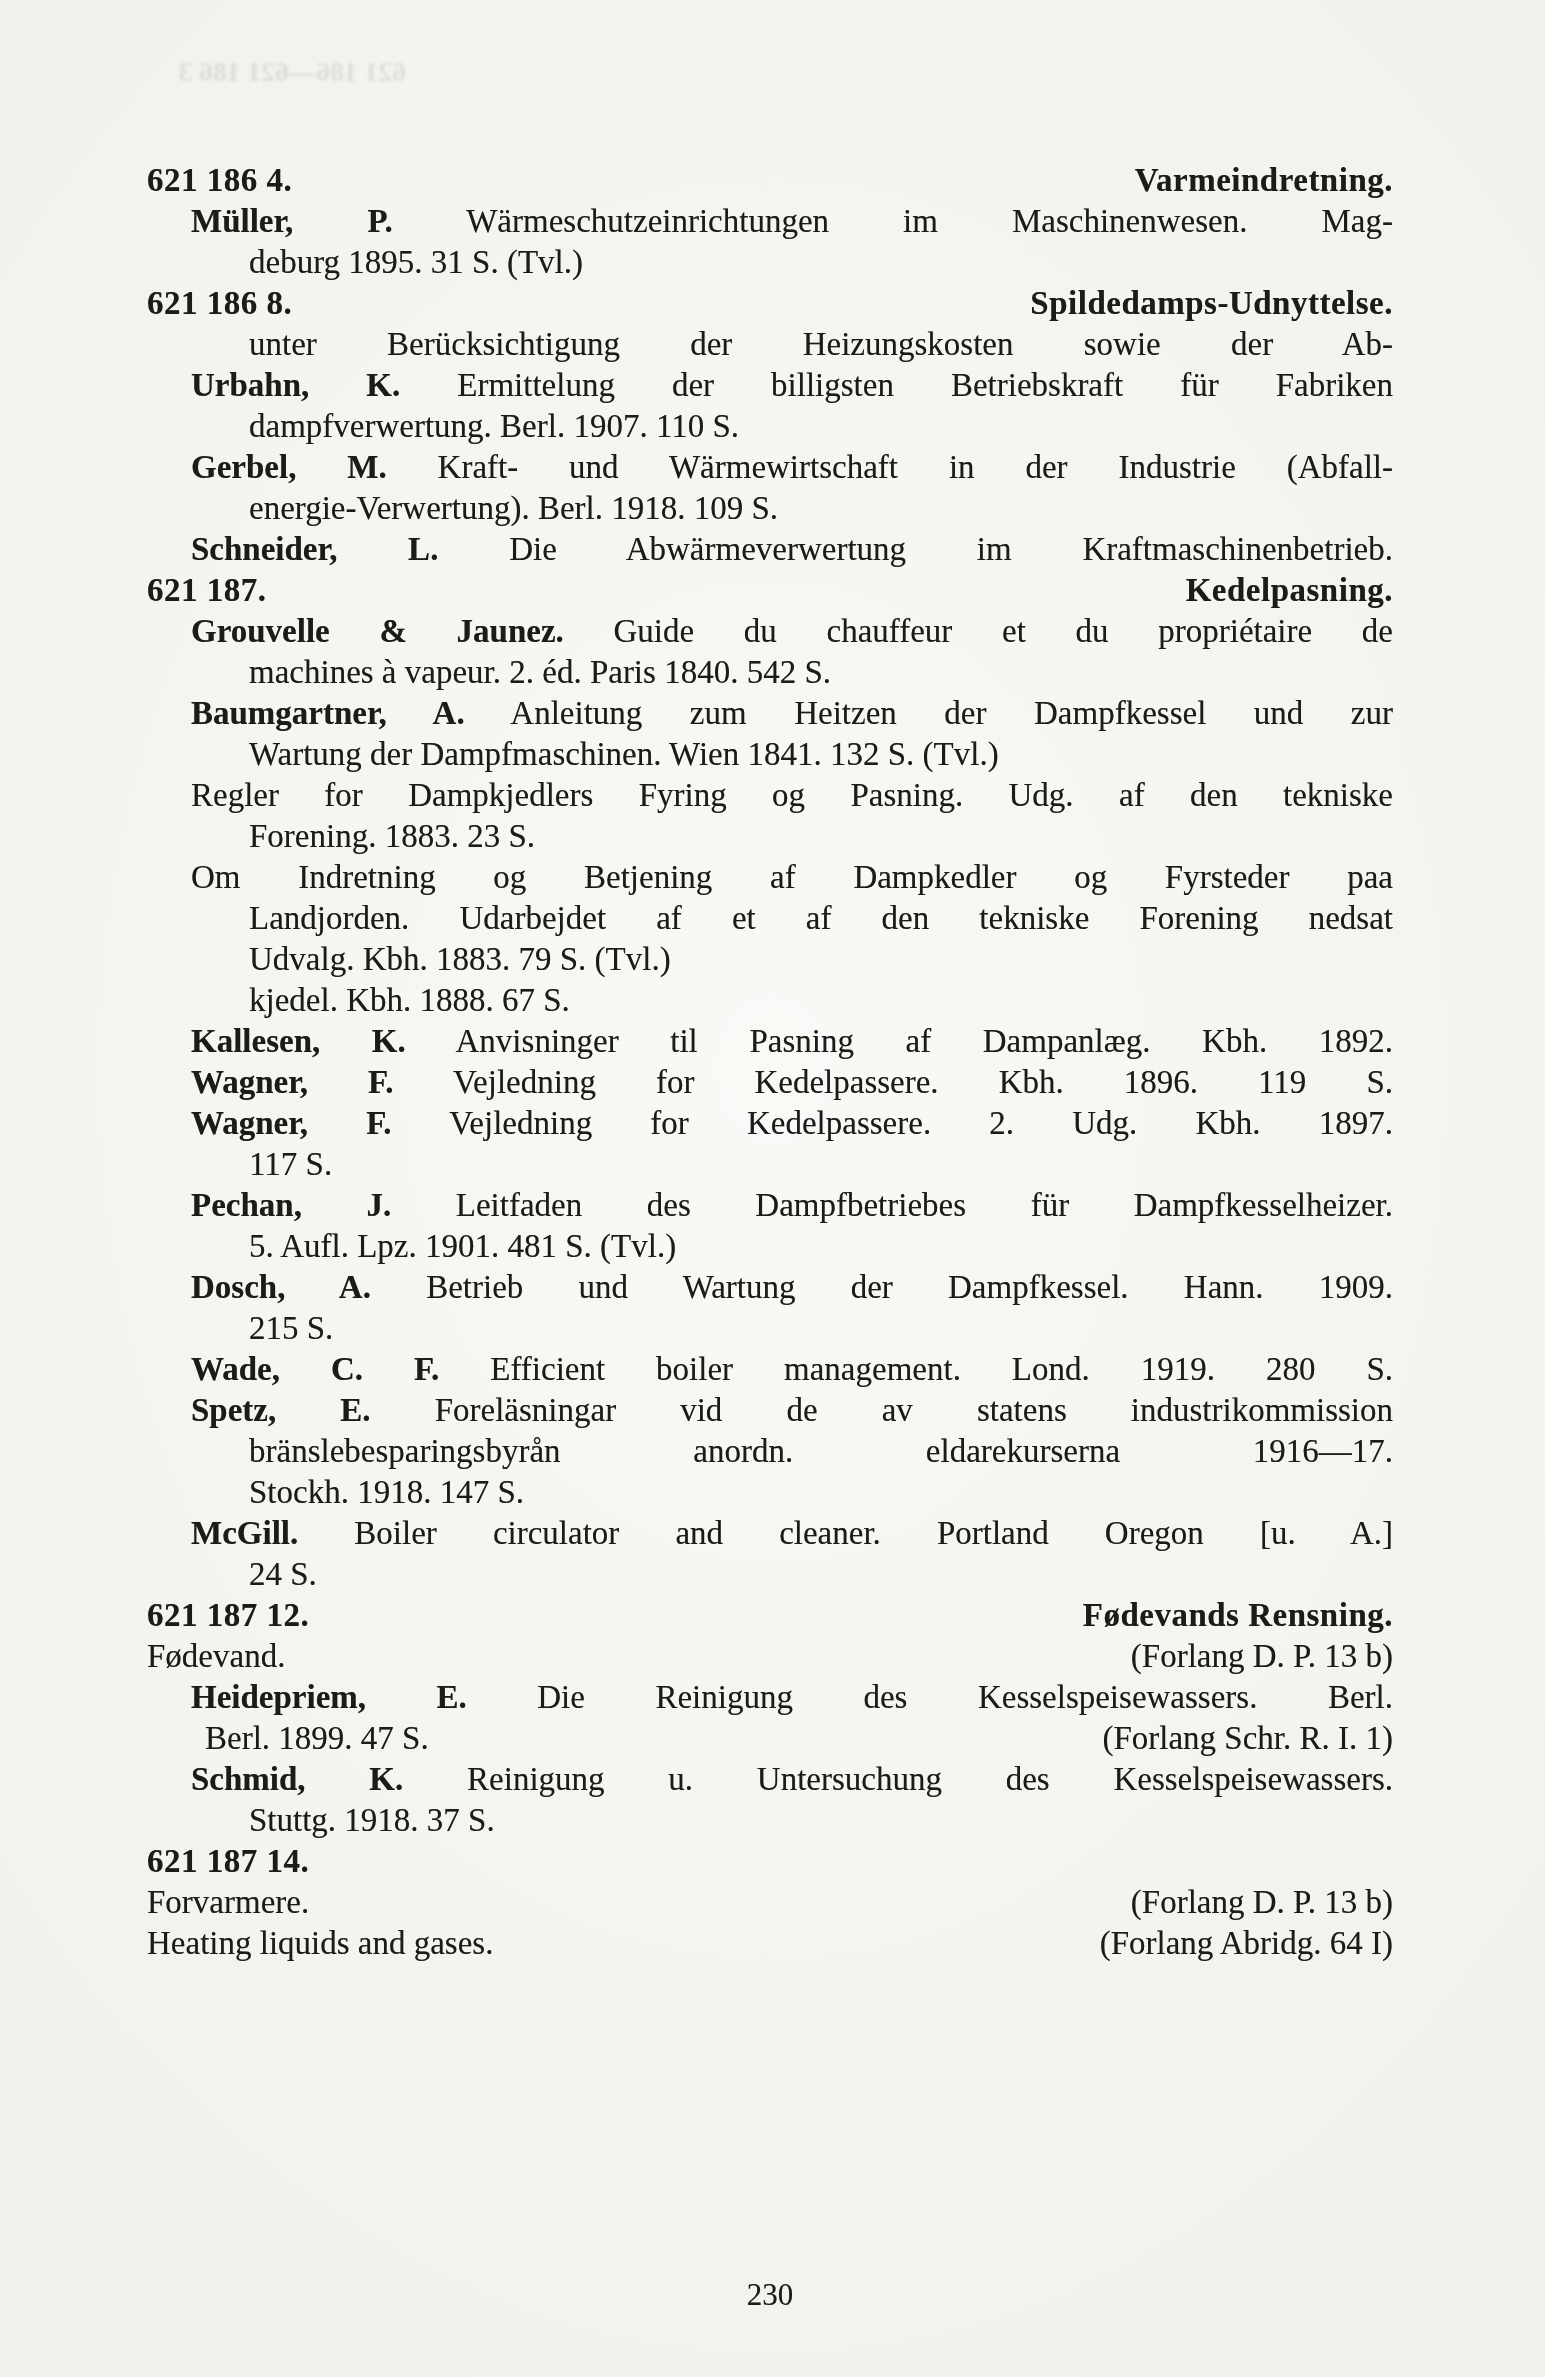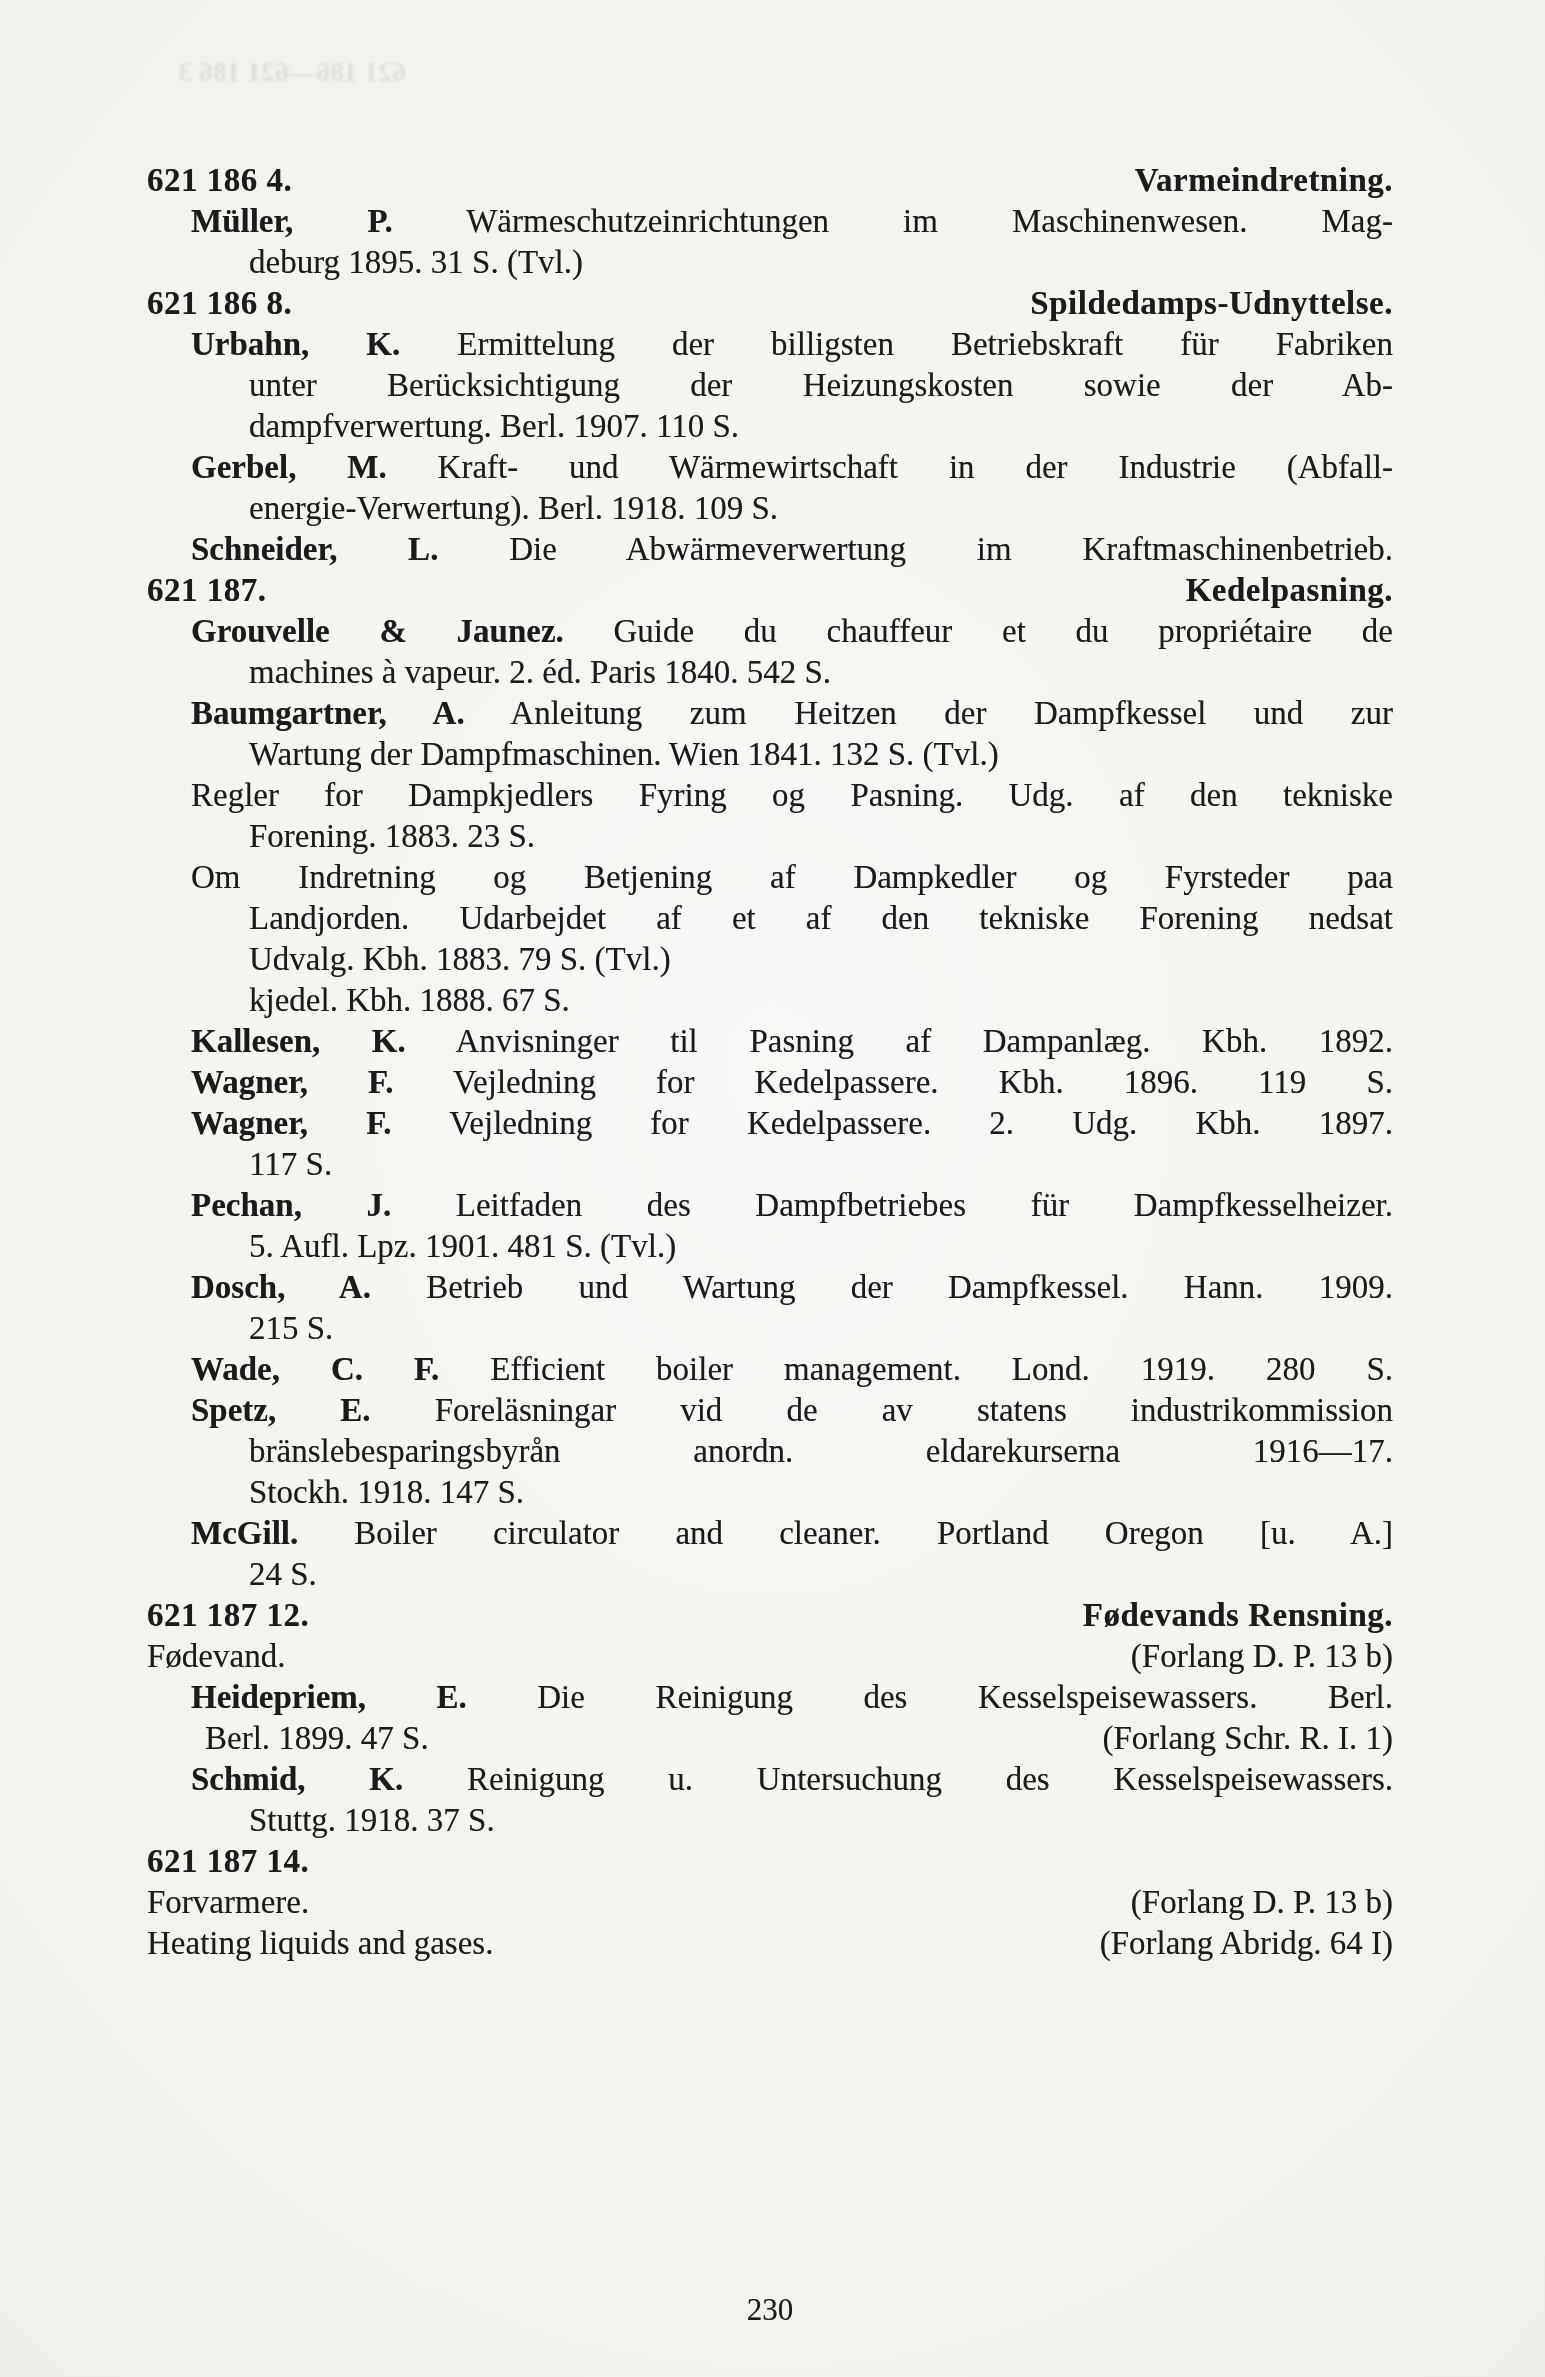--- a/index.html
+++ b/index.html
@@ -47,21 +47,20 @@
     display: flex; justify-content: space-between;
     min-height: 41px;
     gap: 16px;
   }
   .page-number {
     position: absolute;
     top: 2277px; left: 147px; width: 1246px;
     text-align: center;
     font-size: 31px;
     text-shadow: 0 0 0.5px rgba(20,18,16,0.45);
-    margin-top: 15px;
   }
 </style>
 </head>
 <body>
 
 <div class="page">
   <div class="show-through">621 186—621 186 3</div>
   <div class="content">
       <div class="hrow">
         <span class="num">621 186 4.</span>
@@ -69,22 +68,22 @@
       </div>
       <div class="entry">
         <div class="line just"><span class="b">Müller, P.</span> Wärmeschutzeinrichtungen im Maschinenwesen. Mag-</div>
         <div class="line indent">deburg 1895. 31 S. (Tvl.)</div>
       </div>
       <div class="hrow">
         <span class="num">621 186 8.</span>
         <span class="subj">Spildedamps-Udnyttelse.</span>
       </div>
       <div class="entry">
+        <div class="line indent just">unter Berücksichtigung der Heizungskosten sowie der Ab-</div>
         <div class="line just"><span class="b">Urbahn, K.</span> Ermittelung der billigsten Betriebskraft für Fabriken</div>
-        <div class="line indent just">unter Berücksichtigung der Heizungskosten sowie der Ab-</div>
         <div class="line indent">dampfverwertung. Berl. 1907. 110 S.</div>
       </div>
       <div class="entry">
         <div class="line just"><span class="b">Gerbel, M.</span> Kraft- und Wärmewirtschaft in der Industrie (Abfall-</div>
         <div class="line indent">energie-Verwertung). Berl. 1918. 109 S.</div>
       </div>
       <div class="entry">
         <div class="line just"><span class="b">Schneider, L.</span> Die Abwärmeverwertung im Kraftmaschinenbetrieb.</div>
       </div>
       <div class="hrow">

